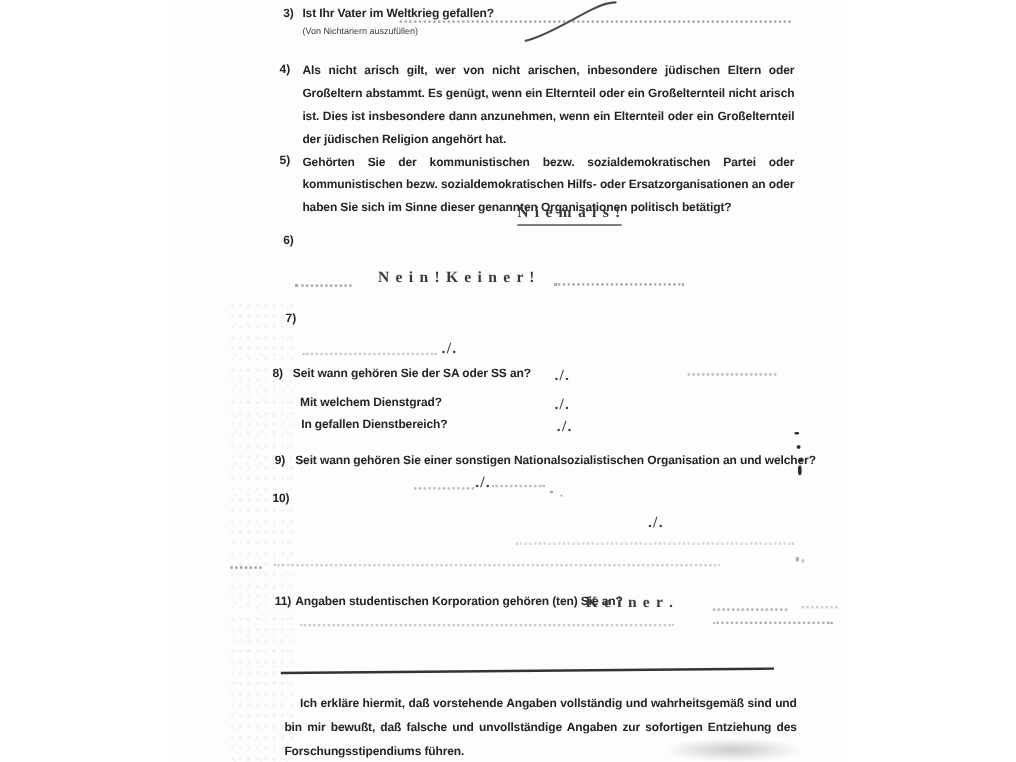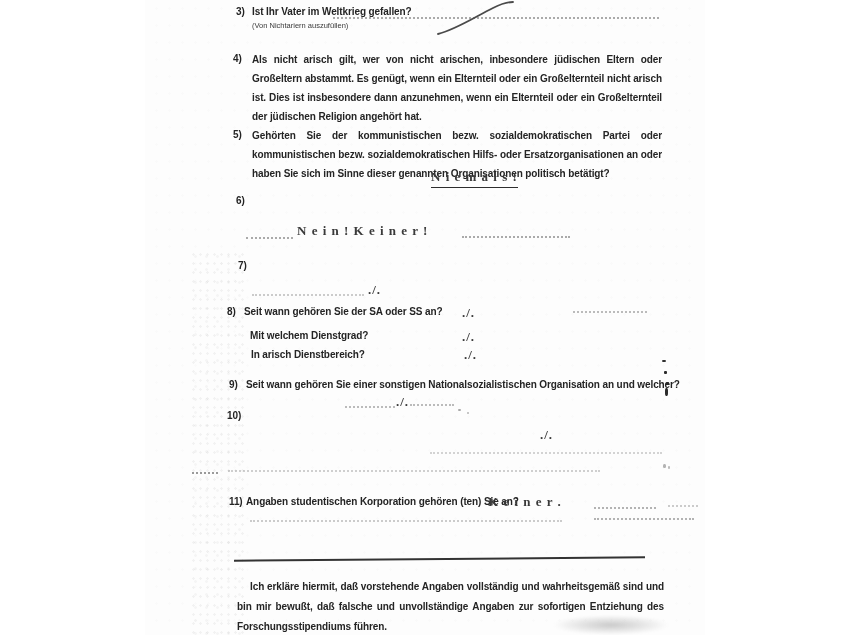--- a/index.html
+++ b/index.html
@@ -80,35 +80,35 @@
   </svg>
 
   <span class="qnum" style="left:233px; top:53px">4)</span>
   <div class="qblock" style="left:252px; top:50px; width:410px">Als nicht arisch gilt, wer von nicht arischen, inbesondere jüdischen Eltern oder Großeltern abstammt. Es genügt, wenn ein Elternteil oder ein Großelternteil nicht arisch ist. Dies ist insbesondere dann anzunehmen, wenn ein Elternteil oder ein Großelternteil der jüdischen Religion angehört hat.</div>
 
   <span class="qnum" style="left:233px; top:129px">5)</span>
   <div class="qblock" style="left:252px; top:126px; width:410px">Gehörten Sie der kommunistischen bezw. sozialdemokratischen Partei oder kommunistischen bezw. sozialdemokratischen Hilfs- oder Ersatzorganisationen an oder haben Sie sich im Sinne dieser genannten Organisationen politisch betätigt?</div>
   <span class="typed underlined" style="left:431px; top:169px">N i e m a l s !</span>
 
   <span class="qnum" style="left:236px; top:195px">6)</span>
-  <span class="typed" style="left:297px; top:223px">N e i n ! K e i n e r !</span>
+  <span class="typed" style="left:315px; top:223px">N e i n ! K e i n e r !</span>
   <div class="dots" style="left:246px; top:237px; width:47px; opacity:.5"></div>
   <div class="dots" style="left:462px; top:236px; width:108px; opacity:.5"></div>
 
   <span class="qnum" style="left:238px; top:260px">7)</span>
   <span class="typed" style="left:368px; top:282px">./.</span>
   <div class="dots" style="left:252px; top:294px; width:112px; opacity:.3"></div>
 
   <span class="qnum" style="left:227px; top:306px">8)</span>
   <span class="qtext" style="left:244px; top:306px">Seit wann gehören Sie der SA oder SS an?</span>
   <span class="typed" style="left:462px; top:305px">./.</span>
   <div class="dots" style="left:573px; top:311px; width:74px; opacity:.4"></div>
   <span class="qsub" style="left:250px; top:330px">Mit welchem Dienstgrad?</span>
   <span class="typed" style="left:462px; top:329px">./.</span>
-  <span class="qsub" style="left:251px; top:349px">In arisch Dienstbereich?</span>
+  <span class="qsub" style="left:251px; top:349px">In gefallen Dienstbereich?</span>
   <span class="typed" style="left:464px; top:347px">./.</span>
 
   <span class="qnum" style="left:229px; top:379px">9)</span>
   <span class="qtext" style="left:246px; top:379px">Seit wann gehören Sie einer sonstigen Nationalsozialistischen Organisation an und welcher?</span>
   <span class="typed" style="left:396px; top:394px">./.</span>
   <div class="dots" style="left:345px; top:406px; width:50px; opacity:.4"></div>
   <div class="dots" style="left:410px; top:404px; width:44px; opacity:.4"></div>
   <div class="mark" style="left:458px; top:409px; width:3px; height:2px; opacity:.4"></div>
   <div class="mark" style="left:467px; top:412px; width:2px; height:2px; opacity:.3"></div>
 

